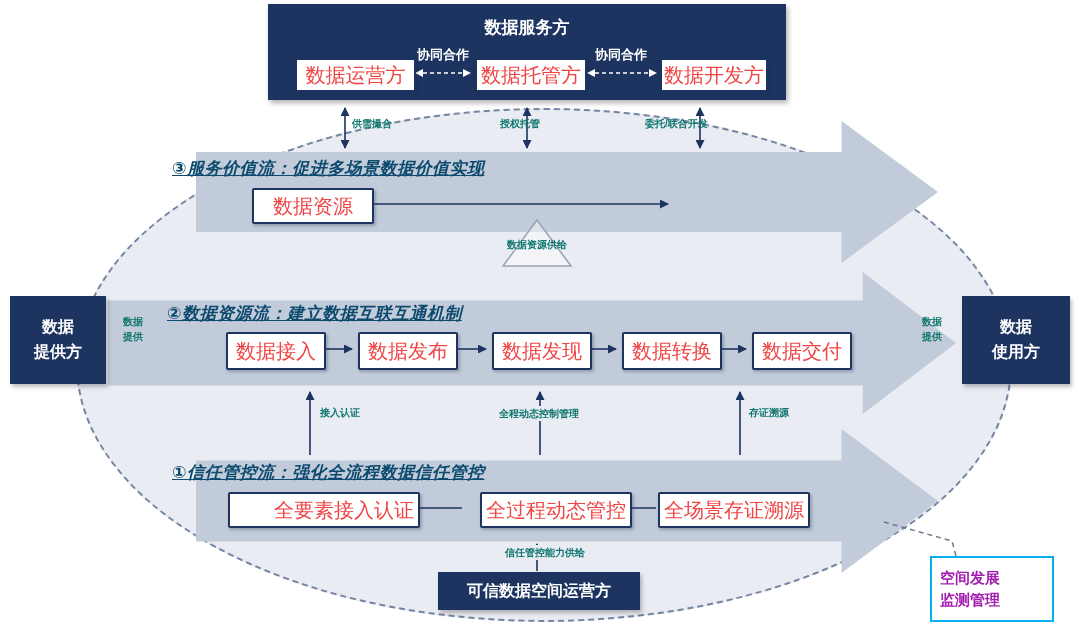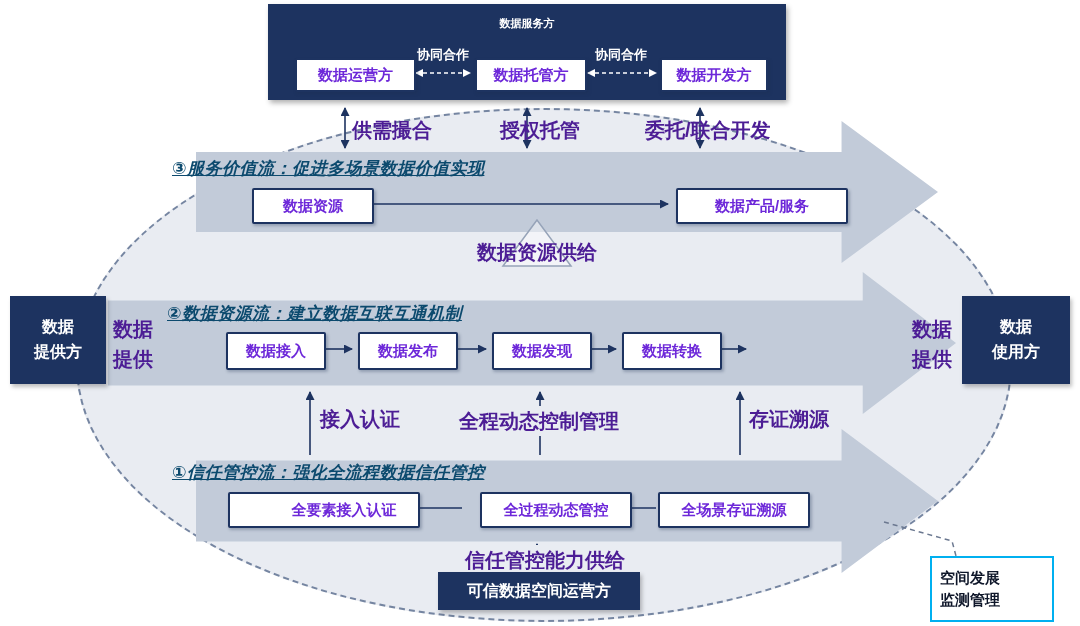--- a/index.html
+++ b/index.html
@@ -4,35 +4,35 @@
 <style>
   html,body{margin:0;padding:0;background:#fff;}
   .stage{position:relative;width:1080px;height:626px;background:#fff;overflow:hidden;
          font-family:"Liberation Sans","DejaVu Sans",sans-serif;}
   .ellipse{position:absolute;left:76px;top:108px;width:932px;height:510px;background:#e9ecf2;
            border:2px dashed #7585a1;border-radius:50%;z-index:0;}
   .hdr{position:absolute;left:268px;top:4px;width:518px;height:96px;background:#1d3360;z-index:1;
        box-shadow:2px 3px 5px rgba(0,0,0,.3);}
   .band{position:absolute;background:#c2cbd9;z-index:1;}
   .connectors{position:absolute;left:0;top:0;z-index:2;pointer-events:none;}
-  .wbox{position:absolute;background:#fff;border:2px solid #1d3360;color:#6d28d9;font-weight:700;
-        display:flex;align-items:center;justify-content:center;font-size:15px;border-radius:2px;
+  .wbox{position:absolute;background:#fff;border:2px solid #1d3360;color:#ef4444;font-weight:400;
+        display:flex;align-items:center;justify-content:center;font-size:20px;border-radius:2px;
         box-shadow:1.5px 2px 3px rgba(30,45,80,.28);z-index:3;white-space:nowrap;}
   .navybox{position:absolute;background:#1d3360;color:#fff;font-weight:700;display:flex;
         flex-direction:column;align-items:center;justify-content:center;z-index:3;line-height:1.55;
         font-size:16px;box-shadow:2px 3px 4px rgba(0,0,0,.25);text-align:center;}
-  .lbl{position:absolute;color:#4c1d95;font-weight:700;z-index:3;white-space:nowrap;font-size:20px;}
+  .lbl{position:absolute;color:#0f766e;font-weight:700;z-index:3;white-space:nowrap;font-size:10px;}
   .lbl2{line-height:1.5;text-align:center;transform:translateX(-50%);}
   .flow-title{position:absolute;color:#0c4a6e;font-weight:700;font-style:italic;
         text-decoration:underline;font-size:17px;z-index:3;white-space:nowrap;letter-spacing:.5px;}
   .whitelbl{position:absolute;color:#fff;font-weight:700;font-size:13px;z-index:3;
         transform:translateX(-50%);white-space:nowrap;}
   .gapbg{background:#e9ecf2;padding:0 4px;}
   .corner{position:absolute;left:930px;top:556px;width:112px;height:62px;background:#fff;
-        border:2px solid #00b0f0;color:#0f172a;font-weight:700;font-size:15px;display:flex;
+        border:2px solid #00b0f0;color:#a21caf;font-weight:700;font-size:15px;display:flex;
         flex-direction:column;justify-content:center;padding-left:8px;z-index:3;line-height:1.5;}
 </style>
 </head>
 <body>
 
 <div class="stage">
 
   <div class="ellipse"></div>
 
   <div class="hdr"></div>
@@ -79,41 +79,41 @@
       <line x1="614" y1="508" x2="656" y2="508"></line>
 
       <line x1="537" y1="571" x2="537" y2="544" marker-end="url(#an)"></line>
     </g>
 
     <polygon points="537,220 503,266 571,266" fill="rgba(255,255,255,.45)" stroke="#96a3b8" stroke-width="1.5"></polygon>
 
     <path d="M 884 522 L 952 541 L 956 556" fill="none" stroke="#6b7890" stroke-width="1.5" stroke-dasharray="5 4"></path>
   </svg>
 
-  <div class="lbl" style="left:268px;top:16px;width:518px;text-align:center;color:#fff;font-size:11px;">数据服务方</div>
+  <div class="lbl" style="left:268px;top:16px;width:518px;text-align:center;color:#fff;font-size:17px;">数据服务方</div>
   <div class="wbox" style="left:295px;top:58px;width:117px;height:30px;">数据运营方</div>
   <div class="wbox" style="left:475px;top:58px;width:108px;height:30px;">数据托管方</div>
   <div class="wbox" style="left:660px;top:58px;width:104px;height:30px;">数据开发方</div>
   <div class="whitelbl" style="left:443px;top:46px;">协同合作</div>
   <div class="whitelbl" style="left:621px;top:46px;">协同合作</div>
 
   <div class="lbl" style="left:352px;top:117px;">供需撮合</div>
   <div class="lbl" style="left:500px;top:117px;">授权托管</div>
   <div class="lbl" style="left:645px;top:117px;">委托/联合开发</div>
 
   <div class="flow-title" style="left:172px;top:157px;">③服务价值流：促进多场景数据价值实现</div>
   <div class="wbox" style="left:252px;top:188px;width:118px;height:32px;">数据资源</div>
-  <div class="wbox" style="left:676px;top:188px;width:168px;height:32px;">数据产品/服务</div>
   <div class="lbl lbl2" style="left:537px;top:237px;">数据资源供给</div>
 
   <div class="flow-title" style="left:167px;top:302px;">②数据资源流：建立数据互联互通机制</div>
   <div class="wbox" style="left:226px;top:332px;width:96px;height:34px;">数据接入</div>
   <div class="wbox" style="left:358px;top:332px;width:96px;height:34px;">数据发布</div>
   <div class="wbox" style="left:492px;top:332px;width:96px;height:34px;">数据发现</div>
   <div class="wbox" style="left:622px;top:332px;width:96px;height:34px;">数据转换</div>
+  <div class="wbox" style="left:752px;top:332px;width:96px;height:34px;">数据交付</div>
 
   <div class="lbl" style="left:320px;top:406px;">接入认证</div>
   <div class="lbl lbl2 gapbg" style="left:539px;top:406px;">全程动态控制管理</div>
   <div class="lbl" style="left:749px;top:406px;">存证溯源</div>
 
   <div class="flow-title" style="left:172px;top:461px;">①信任管控流：强化全流程数据信任管控</div>
   <div class="wbox" style="left:228px;top:492px;width:148px;height:32px;padding-left:40px;">全要素接入认证</div>
   <div class="wbox" style="left:480px;top:492px;width:148px;height:32px;">全过程动态管控</div>
   <div class="wbox" style="left:658px;top:492px;width:148px;height:32px;">全场景存证溯源</div>
 

